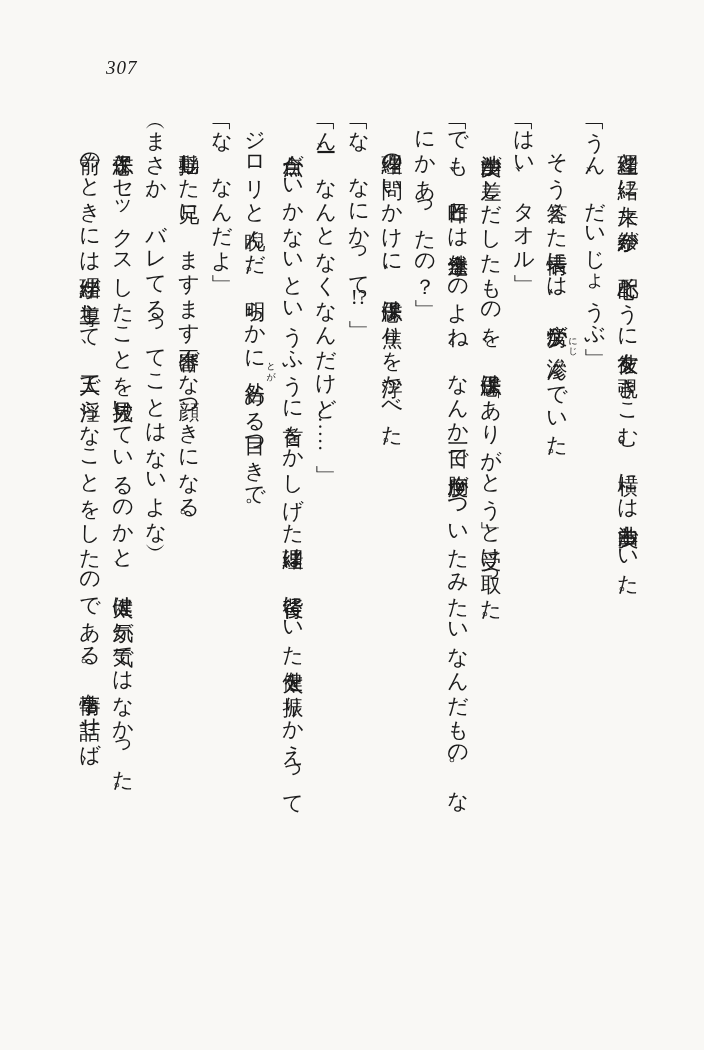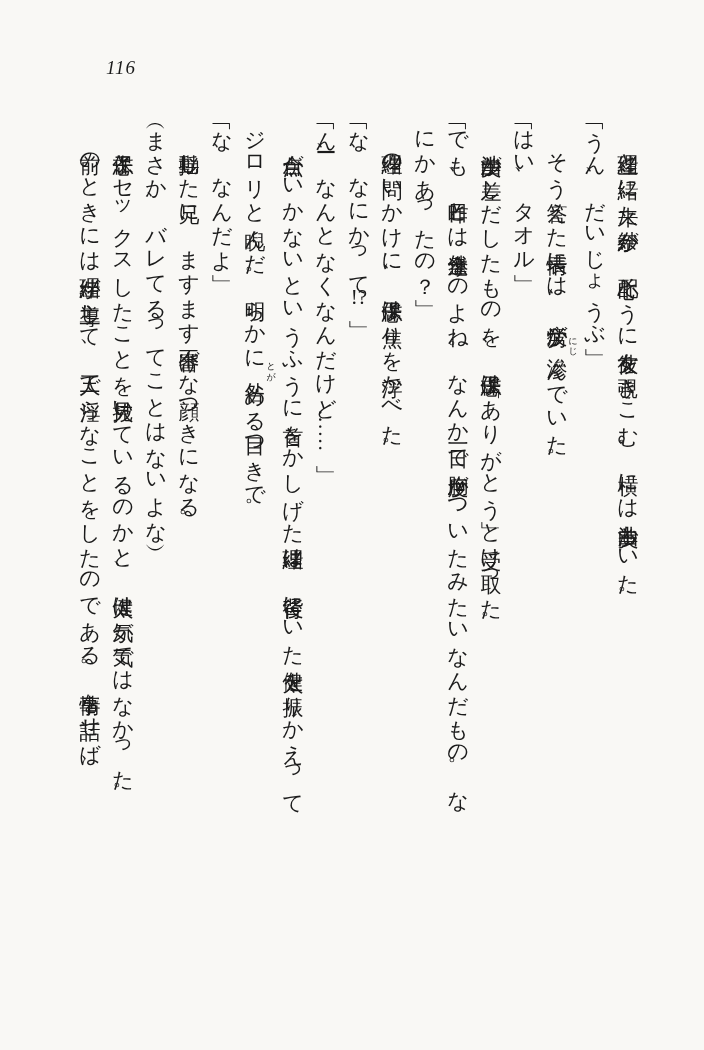--- a/index.html
+++ b/index.html
@@ -58,21 +58,21 @@
   }
   .tcy {
     text-combine-upright: all;
     -webkit-text-combine: horizontal;
   }
 </style>
 </head>
 <body style="background: rgb(249, 248, 245);">
 
 <div class="page" style="background: rgb(249, 248, 245); color: rgb(27, 27, 27);">
-  <div class="page-number">116</div>
+  <div class="page-number">307</div>
   <div class="text-block">
       <p class="line indent">理緒と一緒に来た紗奈が、心配そうに彼女を覗きこむ。横には沙由美もいた。</p>
       <p class="line">「うん、だいじょうぶ」</p>
       <p class="line indent">そう答えた表情には、疲労が<ruby>滲<rt>にじ</rt></ruby>んでいた。</p>
       <p class="line">「はい、タオル」</p>
       <p class="line indent">沙由美が差しだしたものを、志保子は「ありがとう」と受け取った。</p>
       <p class="line">「でも、昨日とは全然違うのよね。なんか一日で度胸がついたみたいなんだもの。な</p>
       <p class="line">にかあったの？」</p>
       <p class="line indent">理緒の問いかけに、志保子は焦りを浮かべた。</p>
       <p class="line">「な、なにかって<span class="tcy">!?</span>」</p>

